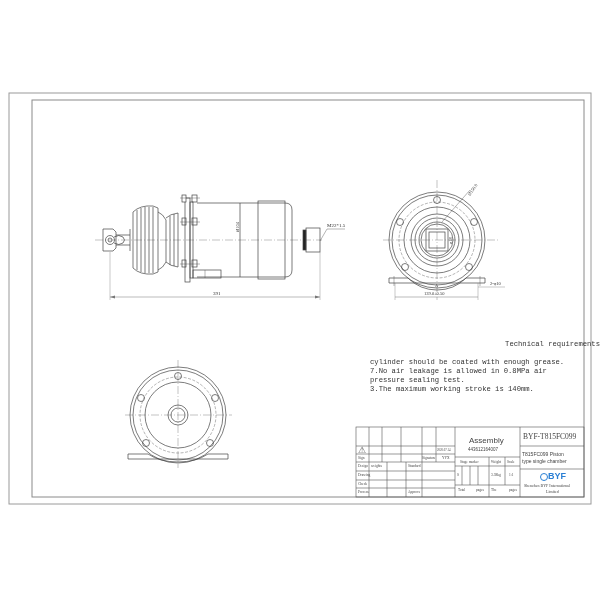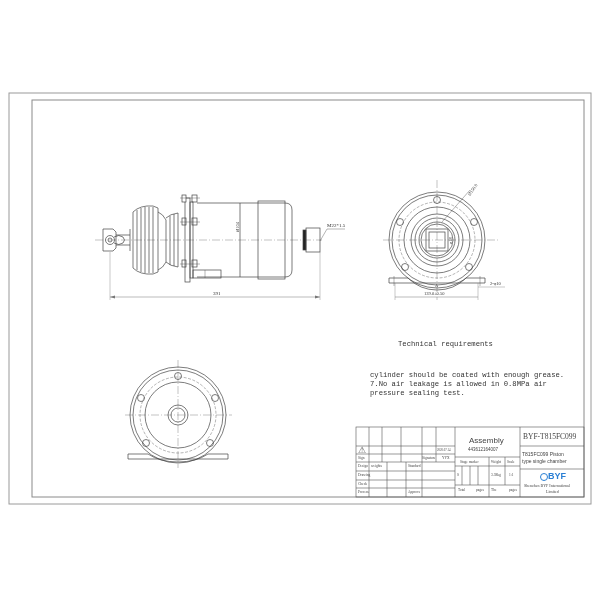--- a/index.html
+++ b/index.html
@@ -1,20 +1,20 @@
 <!DOCTYPE html>
 <html><head>
 <meta charset="utf-8">
 <style>
   html, body { margin:0; padding:0; background:#ffffff; }
   body { width:600px; height:600px; position:relative; overflow:hidden; font-family:"Liberation Serif", serif; }
   .sheet { position:absolute; left:0; top:0; width:600px; height:600px; }
   svg text { font-family:"Liberation Serif", serif; }
   .tech { position:absolute; left:370px; top:340px; width:230px; font-family:"Liberation Mono", monospace; font-size:7.2px; line-height:9px; color:#333; }
-  .tech .title { text-align:left; padding-left:28px; margin-bottom:22px; }
+  .tech .title { text-align:right; padding-left:28px; margin-bottom:9px; }
   .tech .line { white-space:nowrap; }
   .tbtxt { position:absolute; color:#444; white-space:nowrap; }
 </style>
 </head>
 <body>
 
 <div class="sheet">
 <svg width="600" height="600" viewBox="0 0 600 600" xmlns="http://www.w3.org/2000/svg">
 
   <rect x="9" y="93" width="582" height="411" fill="none" stroke="#9a9a9a" stroke-width="1"></rect>
@@ -165,20 +165,21 @@
     <line x1="520" y1="469" x2="584" y2="469"></line>
   </g>
 </svg>
 </div>
 
 <div class="tech">
   <div class="title">Technical requirements</div>
   <div class="line">cylinder should be coated with enough grease.</div>
   <div class="line">7.No air leakage is allowed in 0.8MPa air</div>
   <div class="line">pressure sealing test.</div>
+  <div class="line">3.The maximum working stroke is 140mm.</div>
 </div>
 
 <div>
   <span class="tbtxt" style="left:358px;top:445px;font-size:9px;color:#555;">⚠</span>
   <span class="tbtxt" style="left:437px;top:448px;font-size:3px;">2020.07.14</span>
   <span class="tbtxt" style="left:358px;top:456px;font-size:3.5px;">Sign</span>
   <span class="tbtxt" style="left:422px;top:456px;font-size:3.5px;">Signature</span>
   <span class="tbtxt" style="left:442px;top:456px;font-size:3.5px;">YYX</span>
   <span class="tbtxt" style="left:358px;top:464px;font-size:3.5px;">Design</span>
   <span class="tbtxt" style="left:371px;top:464px;font-size:3.5px;">weights</span>

